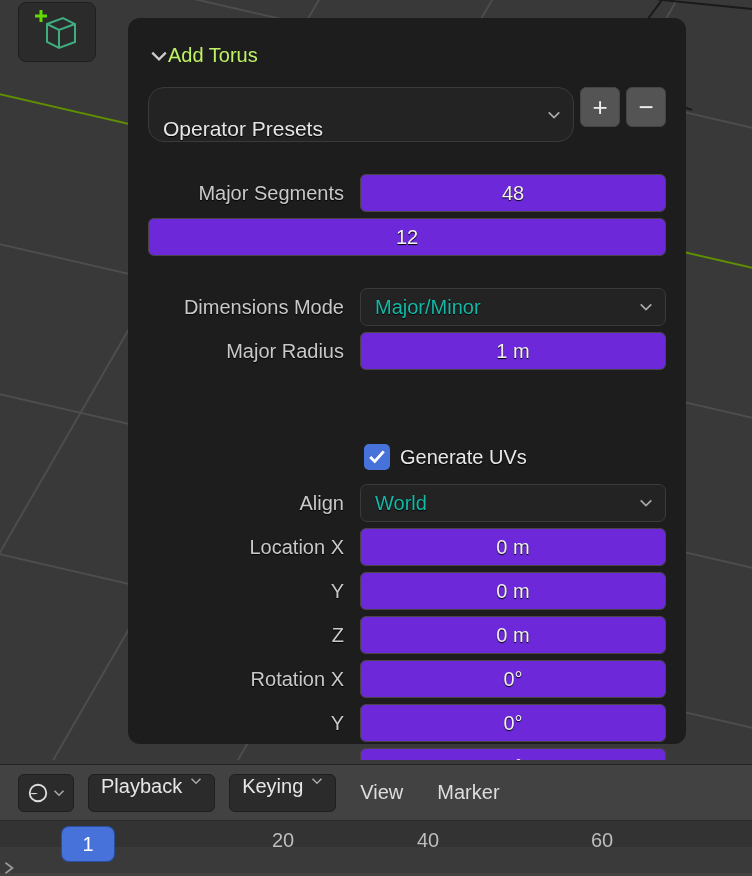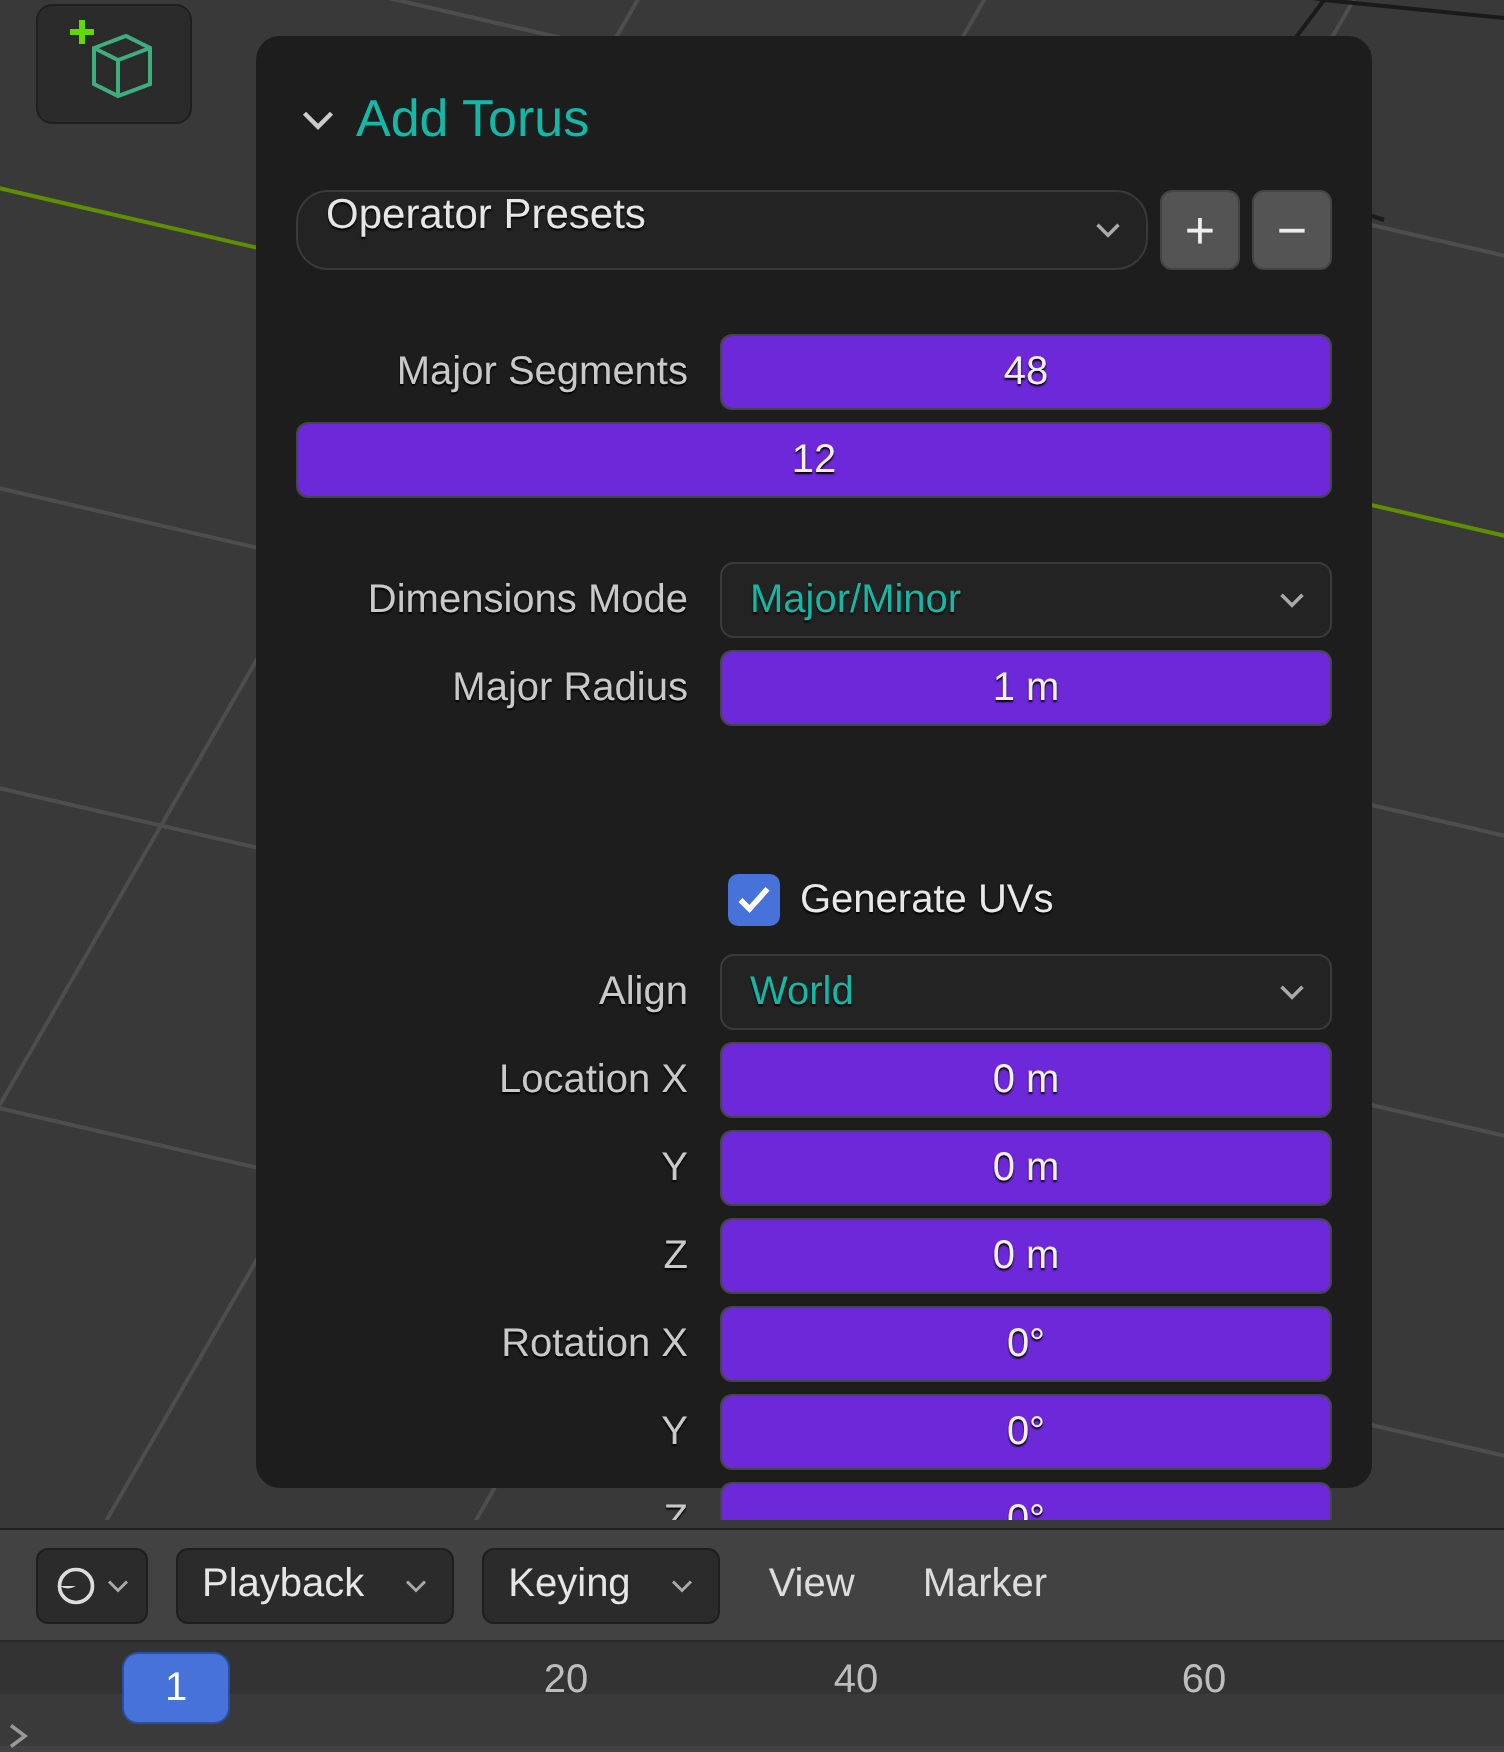--- a/index.html
+++ b/index.html
@@ -37,37 +37,37 @@
   .panel {
     position: absolute;
     top: 18px; left: 128px;
     width: 558px;
     height: 726px;
     background: #1d1d1d;
     border-radius: 12px;
     padding: 16px 16px 20px 16px;
   }
   .panel-header {
-    display: flex; align-items: center; gap: 10px;
+    display: flex; align-items: center; 
     padding: 10px 6px 18px 6px;
-    font-size: 26px;
-    color: #14b8a6;
+    font-size: 20px;
+    color: #bef264;
   }
   .panel-header .chev { width: 18px; height: 18px; }
 
   .preset-row {
     display: flex; gap: 6px; margin: 2px 4px 32px 4px;
   }
   .preset-dd {
     flex: 1;
-    height: 40px;
+    height: 55px;
     background: #232323;
     border: 1px solid #3a3a3a;
     border-radius: 16px;
-    display: flex; align-items: flex-start; justify-content: flex-start;
+    display: flex; align-items: flex-end; justify-content: flex-start;
     padding: 0 14px;
     font-size: 21px;
     position: relative;
     text-shadow: 0 1px 1px #000;
   }
   .preset-dd .dd-caret { position: absolute; right: 12px; top: 50%; transform: translateY(-50%); }
   .sqbtn {
     width: 40px; height: 40px;
     background: #545454;
     border: 1px solid #444;
@@ -145,21 +145,21 @@
   }
   .tl-iconbtn {
     display: flex; align-items: center; gap: 4px;
     background: #2b2b2b;
     border: 1px solid #1f1f1f;
     border-radius: 6px;
     height: 38px; padding: 0 8px;
   }
   .tl-iconbtn .circ { width: 22px; height: 22px; }
   .tl-dd {
-    display: flex; align-items: center; gap: 20px;
+    display: flex; gap: 8px;
     background: #2b2b2b;
     border: 1px solid #1f1f1f;
     border-radius: 6px;
     height: 38px; padding: 0 12px;
     font-size: 20px;
   }
   .tl-menuitem { font-size: 20px; color: #ddd; padding: 0 10px; }
   .tl-ruler {
     position: relative;
     height: 52px;

